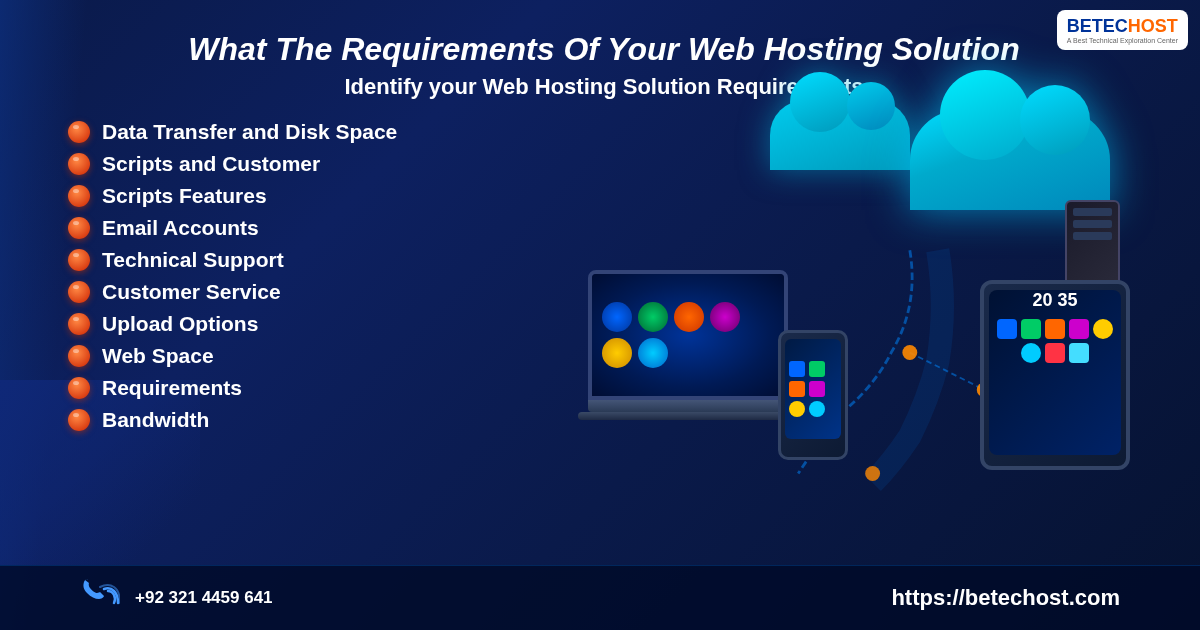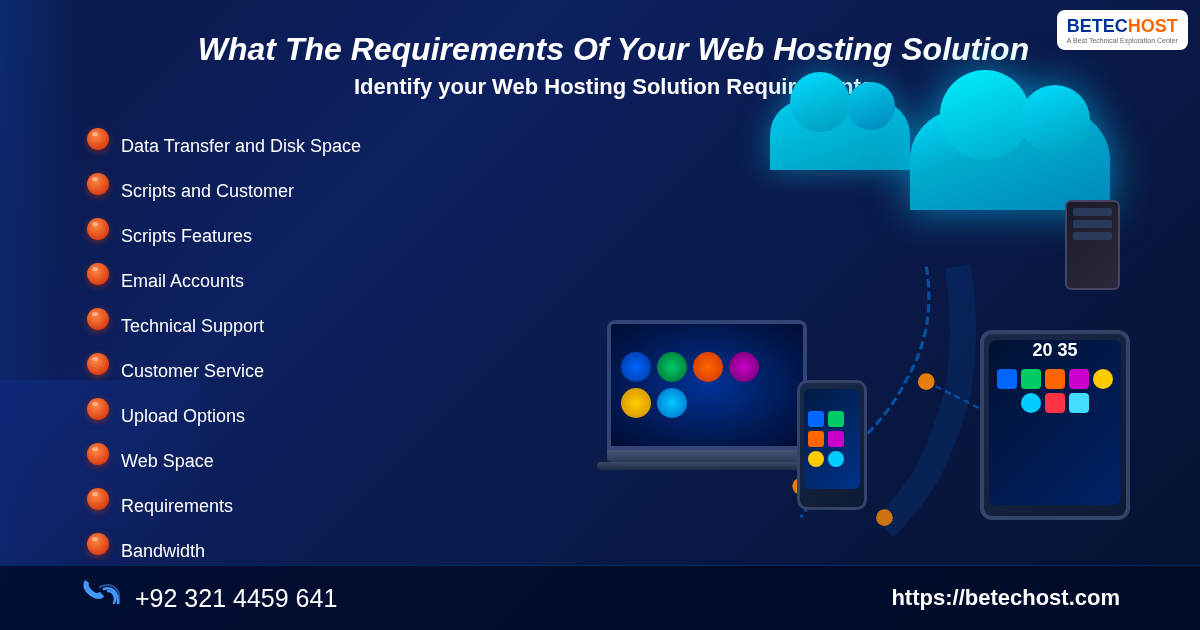--- a/index.html
+++ b/index.html
@@ -61,21 +61,21 @@
       display: block;
       font-size: 7px;
       color: #666;
       text-align: center;
     }
 
     
     .content {
       position: relative;
       z-index: 2;
-      padding: 30px 60px 20px 87px;
+      padding: 30px 60px 20px 68px;
     }
 
     .main-title {
       font-size: 32px;
       font-weight: bold;
       font-style: italic;
       color: white;
       text-align: center;
       margin-bottom: 6px;
       line-height: 1.2;
@@ -118,24 +118,23 @@
       content: '';
       position: absolute;
       top: 4px;
       left: 5px;
       width: 6px;
       height: 4px;
       background: rgba(255,255,255,0.4);
       border-radius: 50%;
     }
     .item-text {
-      font-size: 18px;
-      font-weight: normal;
+      font-size: 21px;
+      font-weight: bold;
       color: white;
-      margin-top: 16px;
     }
 
     
     .right-col {
       flex: 1;
       position: relative;
       min-height: 400px;
     }
 
     
@@ -355,22 +354,22 @@
     .footer-phone {
       display: flex;
       align-items: center;
       gap: 15px;
     }
     .phone-icon-wrapper {
       font-size: 30px;
       color: #4499ff;
     }
     .phone-number {
-      font-size: 25px;
-      font-weight: normal;
+      font-size: 17px;
+      font-weight: bold;
       color: white;
     }
     .footer-url {
       font-size: 22px;
       font-weight: bold;
       color: white;
     }
   </style>
 </head>
 <body>

